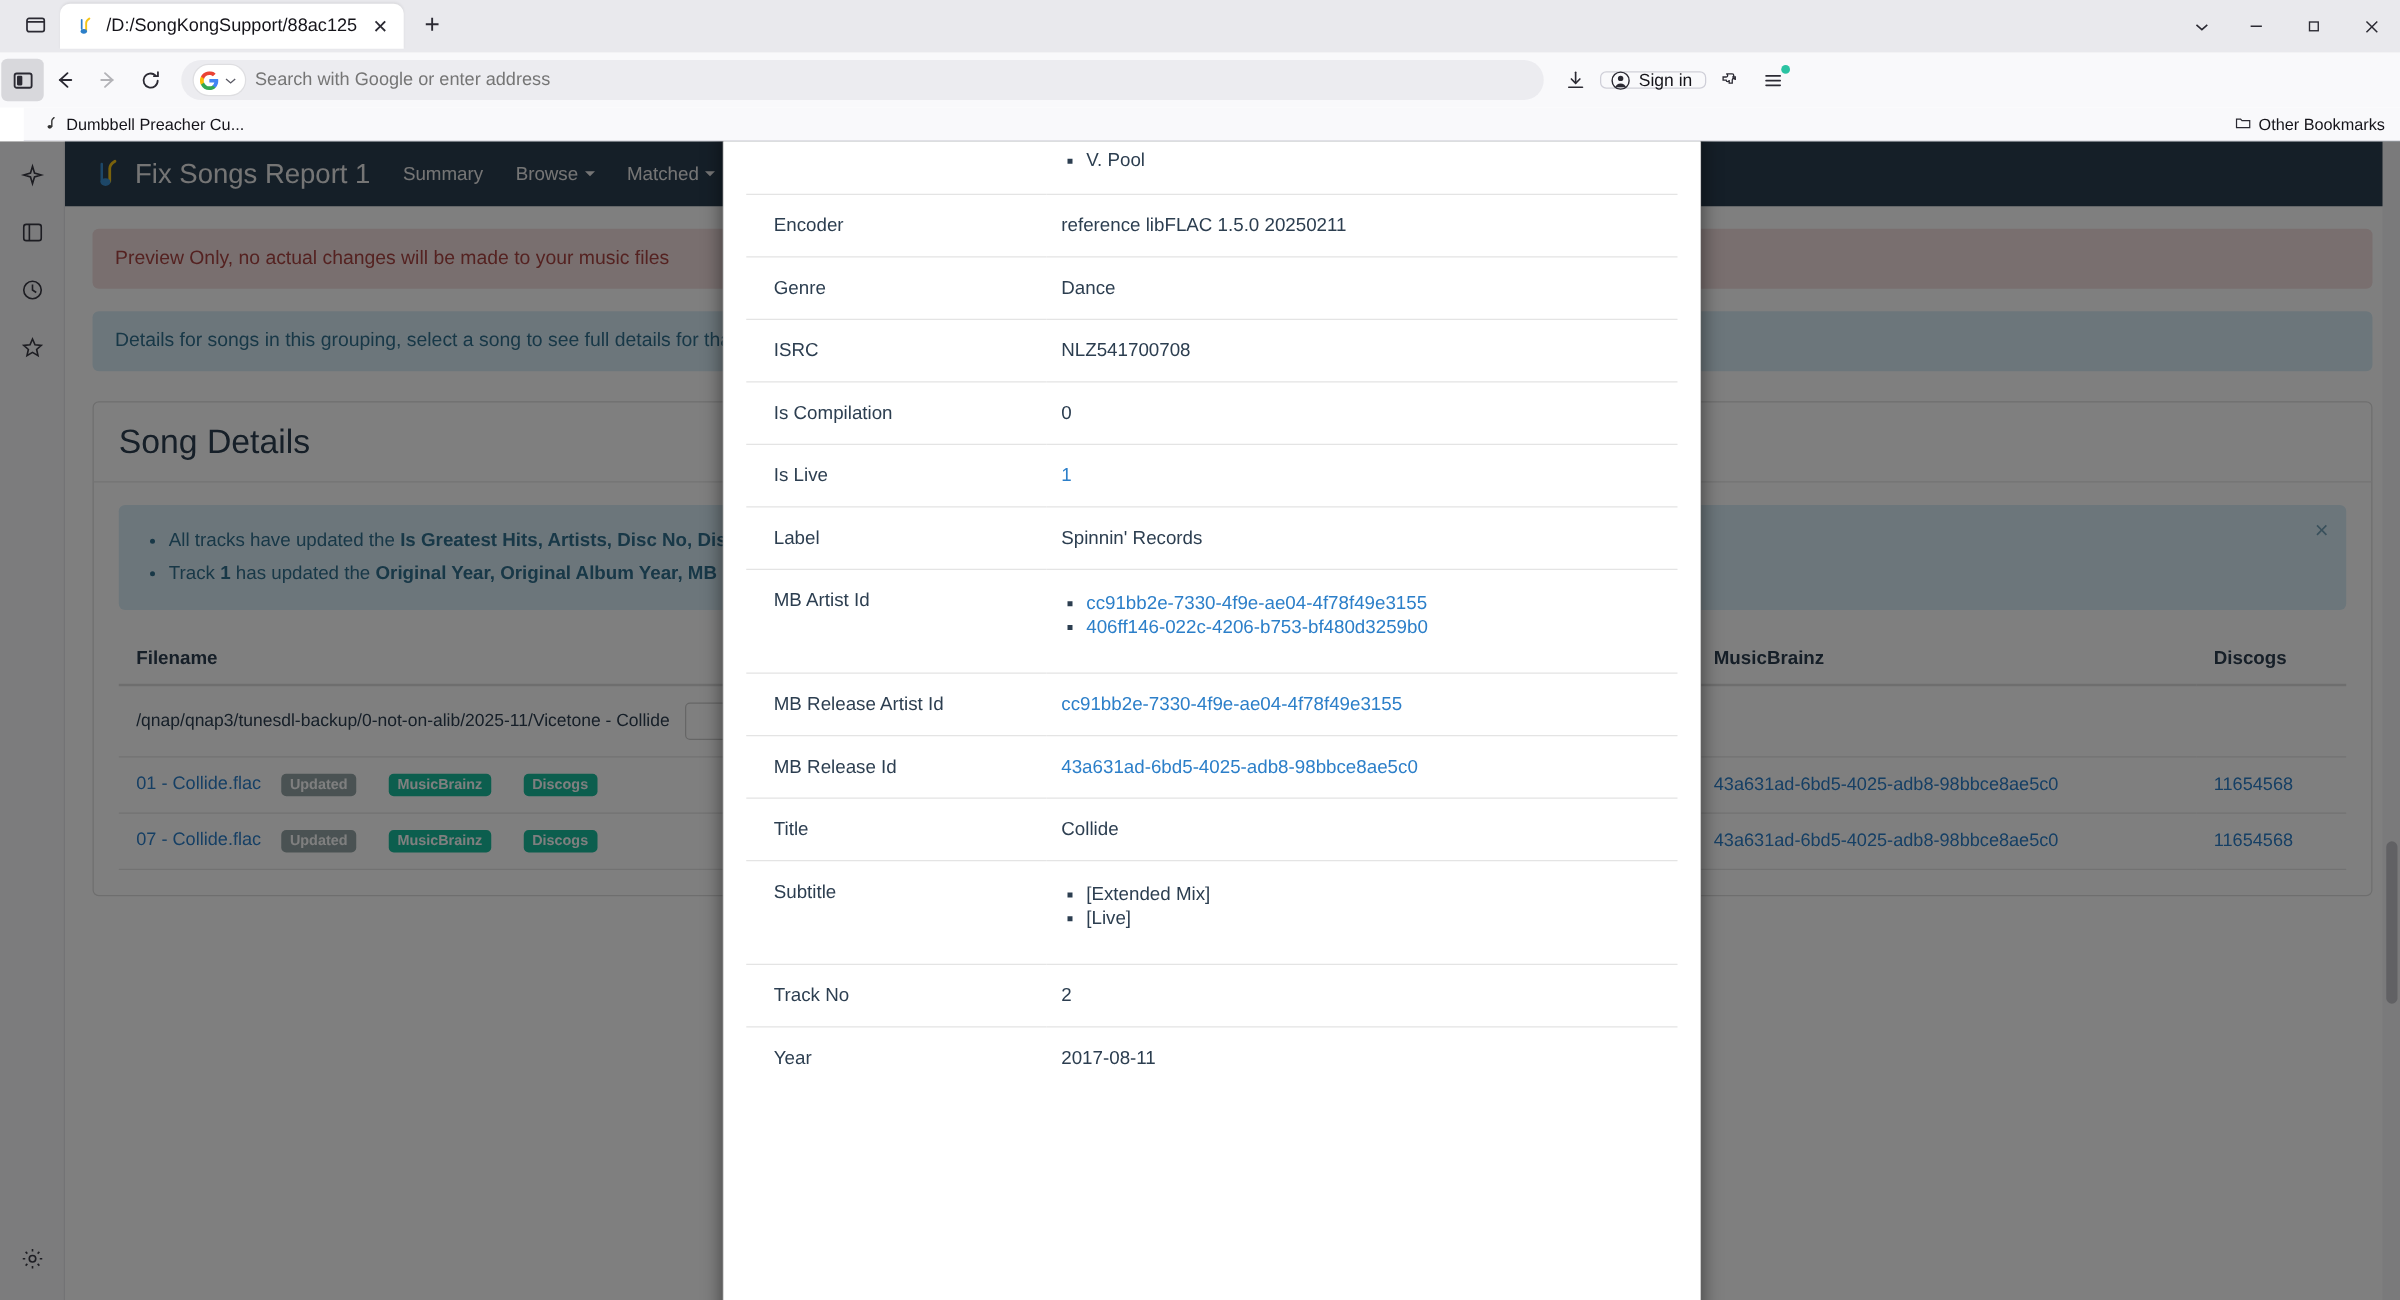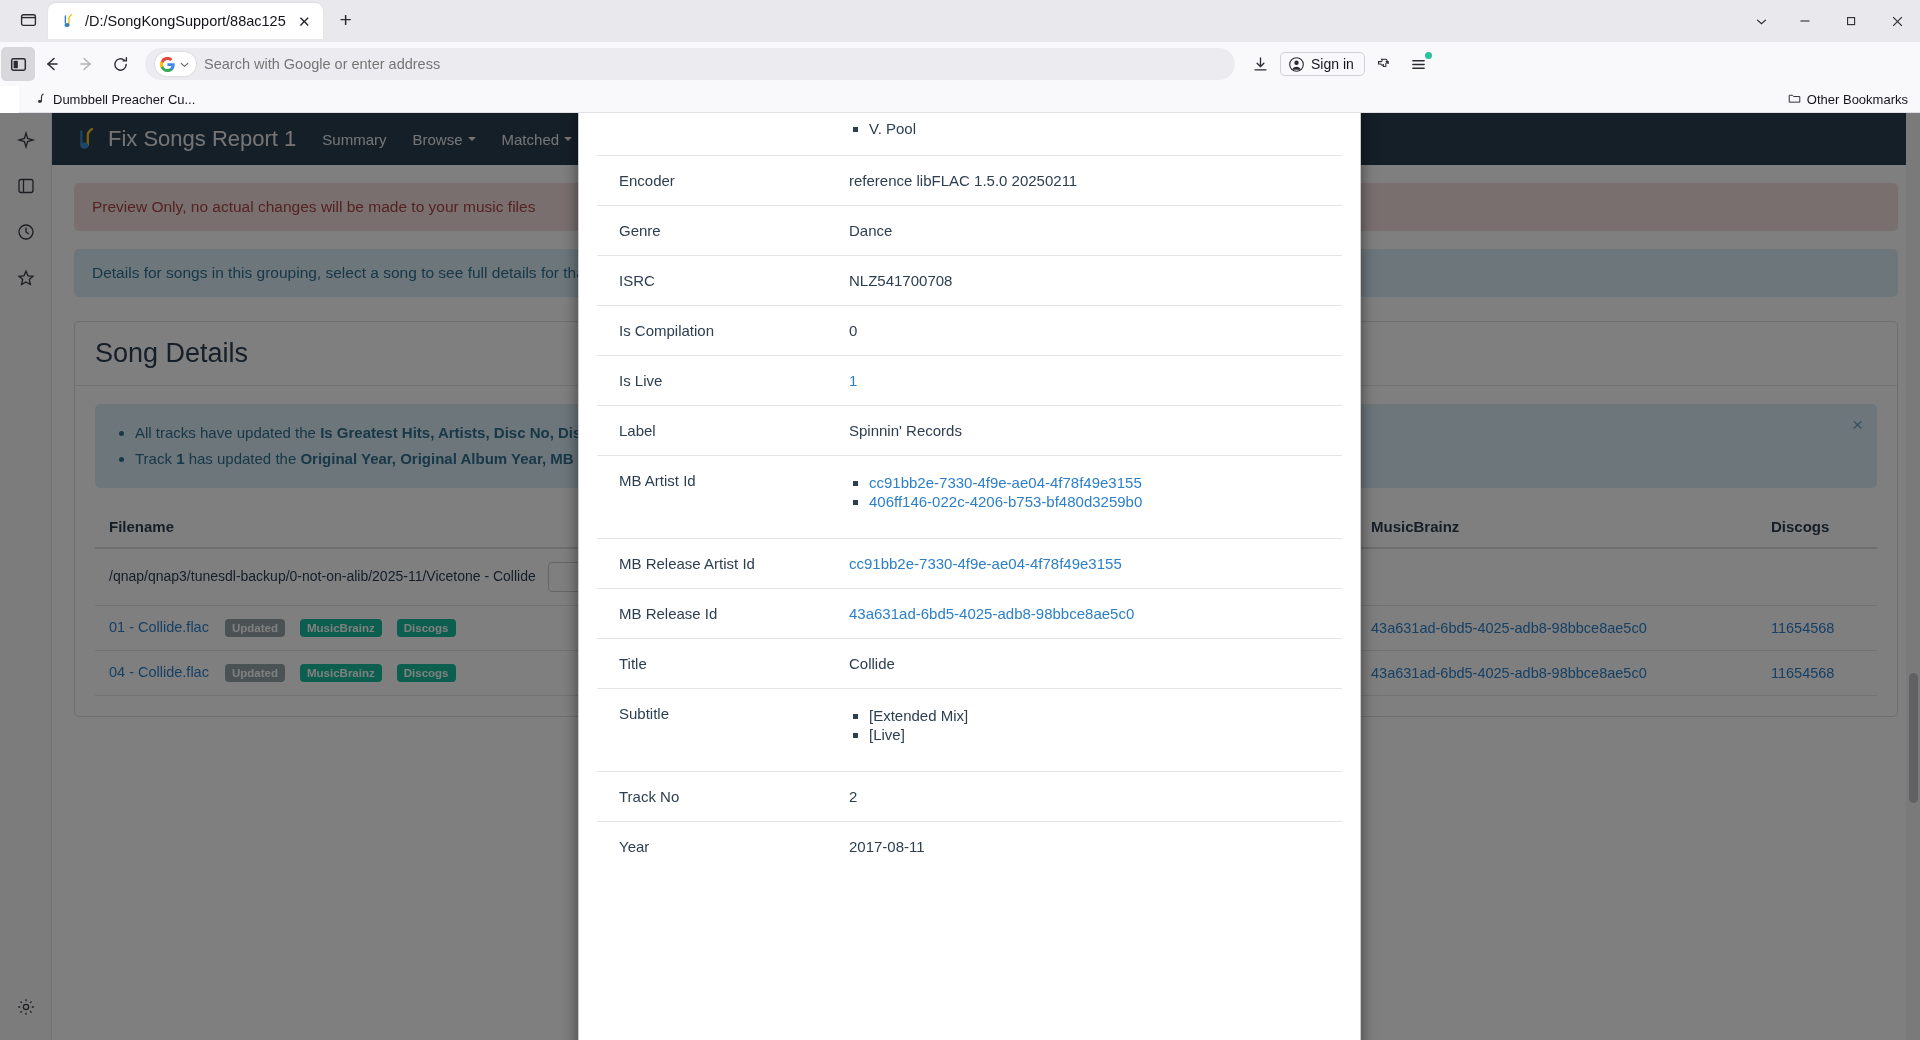--- a/index.html
+++ b/index.html
@@ -73,21 +73,21 @@
     display: flex; align-items: center; gap: 6px; padding: 0 10px;
     margin: 0 8px; max-width: 1090px;
   }
   .g-chip {
     height: 24px; background: #ffffff; border-radius: 14px;
     display: flex; align-items: center; gap: 4px; padding: 0 6px 0 5px;
     box-shadow: 0 0 0 1px rgba(0,0,0,.06);
   }
   .url-placeholder { font-size: 14.5px; color: #5b5b66; }
   .signin-btn {
-    height: 24px; border: 1px solid #cfcfd8; border-radius: 5px;
+    height: 14px; border: 1px solid #cfcfd8; border-radius: 5px;
     display: flex; align-items: center; gap: 6px; padding: 0 10px 0 7px;
     font-size: 14px; color: #15141a; margin: 0 3px;
   }
   .menu-dot {
     position: absolute; width: 7px; height: 7px; border-radius: 50%;
     background: #2ac3a2; top: 5px; right: 4px;
   }
 
   .bookmarks {
     height: 27px; background: #f9f9fb; display: flex; align-items: center;
@@ -145,21 +145,21 @@
   table.data { width: 100%; border-collapse: collapse; margin-top: 18px; font-size: 14.5px; }
   table.data th {
     text-align: left; padding: 12px 14px; border-bottom: 2px solid #ddd;
     font-size: 15px; color: #2c3e50;
   }
   table.data td { padding: 13px 14px; border-bottom: 1px solid #e4e4e4; vertical-align: middle; }
   .filename-cell { font-size: 14px; color: #2c3e50; }
   .link { color: #2c7fc9; text-decoration: none; }
   .badge-pill {
     display: inline-block; border-radius: 4px; color: #fff; font-size: 11.5px;
-    padding: 3px 7px; margin-right: 11px; font-weight: bold;
+    padding: 3px 7px; margin-right: 22px; font-weight: bold;
   }
   .b-updated { background: #95a5a6; }
   .b-mb { background: #18bc9c; }
   .b-discogs { background: #18bc9c; }
   .input-sm {
     border: 1px solid #ccc; border-radius: 4px; height: 30px; padding: 0 8px;
     font-size: 13px; width: 420px;
   }
 
   .footer-social { display: flex; justify-content: center; gap: 16px; padding-top: 26px; }
@@ -445,21 +445,21 @@
                       <span class="badge-pill b-updated">Updated</span>
                       <span class="badge-pill b-mb">MusicBrainz</span>
                       <span class="badge-pill b-discogs">Discogs</span>
                     </span>
                   </td>
                   <td><a class="link">43a631ad-6bd5-4025-adb8-98bbce8ae5c0</a></td>
                   <td><a class="link">11654568</a></td>
                 </tr>
                 <tr>
                   <td>
-                    <a class="link">04 - Collide.flac</a>
+                    <a class="link">07 - Collide.flac</a>
                     <span style="margin-left:12px;">
                       <span class="badge-pill b-updated">Updated</span>
                       <span class="badge-pill b-mb">MusicBrainz</span>
                       <span class="badge-pill b-discogs">Discogs</span>
                     </span>
                   </td>
                   <td><a class="link">43a631ad-6bd5-4025-adb8-98bbce8ae5c0</a></td>
                   <td><a class="link">11654568</a></td>
                 </tr>
               </tbody>

